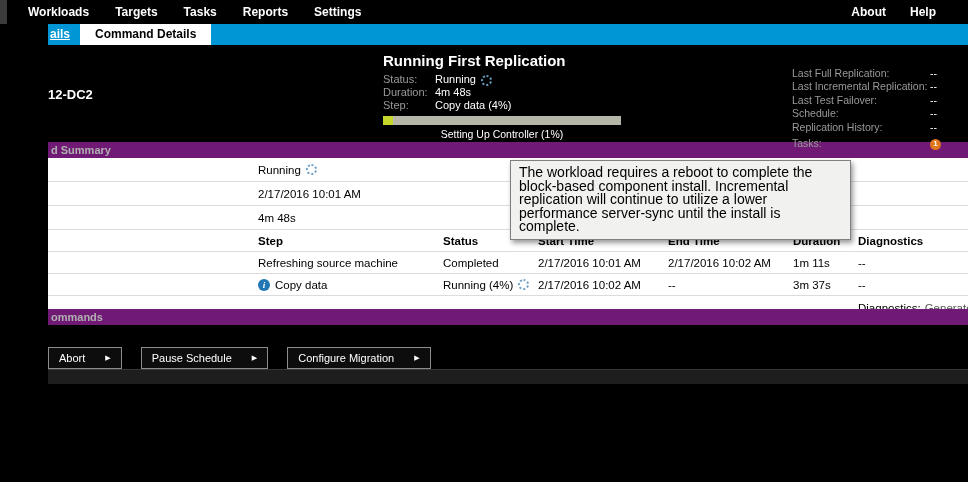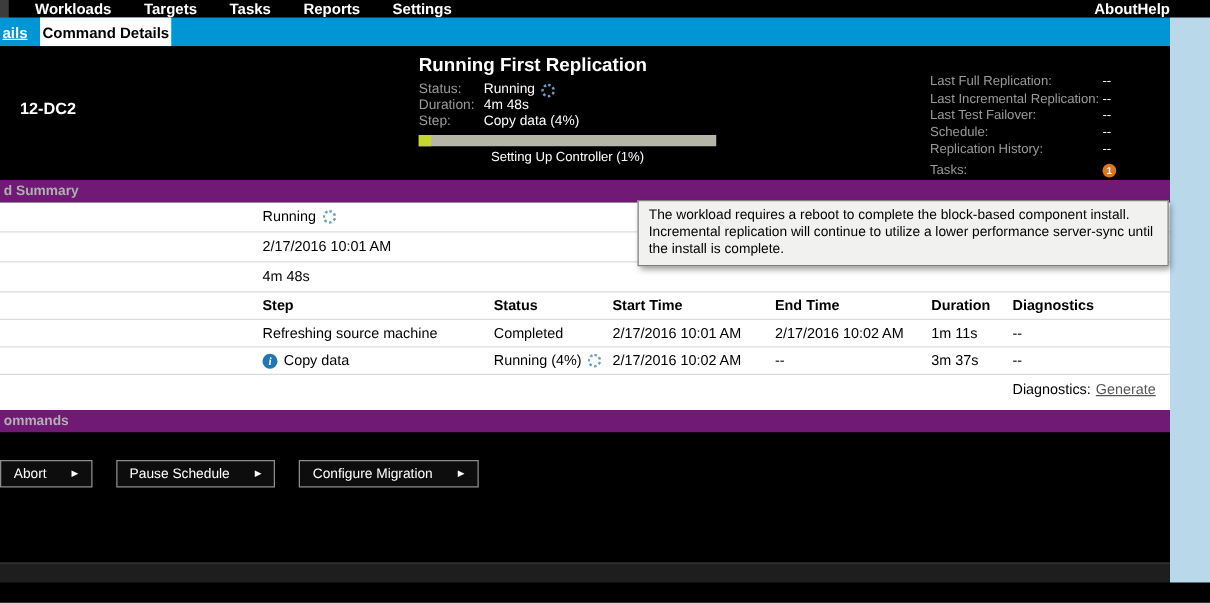--- a/index.html
+++ b/index.html
@@ -2,38 +2,38 @@
 <html><head>
 <meta charset="utf-8">
 <style>
   * { margin:0; padding:0; box-sizing:border-box; }
   html,body { background:#555; }
   .screen {
     width:968px; height:482px; position:relative; overflow:hidden;
     background:#000; font-family:"Liberation Sans", sans-serif;
   }
   
-  .topbar { height:14px; background:#000; display:flex; align-items:center; color:#fff; }
+  .topbar { height:24px; background:#000; display:flex; align-items:center; color:#fff; }
   .logo-frag { width:7px; height:24px; background:#3c3c3c; margin:0 21px 0 0; }
   .nav-left { display:flex; gap:26px; }
   .nav-item { font-size:12px; font-weight:bold; color:#fff; cursor:pointer; }
-  .nav-right { margin-left:auto; display:flex; padding-right:32px; }
-  
-  .body-row { display:flex; height:452px; }
+  .nav-right { margin-left:auto; display:flex; gap:24px; padding-right:32px; }
+  
+  .body-row { display:flex; height:360px;margin-left:48px; }
   .main { width:936px; display:flex; flex-direction:column; }
   .right-rail { width:32px; background:#b9d8ea; }
   
   .tabbar { height:23px; background:#0096d6; display:flex; align-items:stretch; }
   .tab-frag { color:#fff; font-weight:bold; font-size:12px; text-decoration:underline;
               display:flex; align-items:center; padding:0 8px 0 2px; cursor:pointer; }
   .tab-active { background:#fff; color:#000; font-weight:bold; font-size:12px;
-              display:flex; align-items:center; padding:0 2px; margin-left:2px; cursor:pointer; }
+              display:flex; align-items:center; padding:0 15px; margin-left:2px; cursor:pointer; }
   
   .wl-header { height:107px; background:#000; position:relative; color:#fff; }
-  .wl-name { position:absolute; left:16px; top:42px; font-size:13px; font-weight:bold; }
+  .wl-name { position:absolute; left:0; top:42px; font-size:13px; font-weight:bold; }
   .center-col { position:absolute; left:335px; top:7px; width:250px; }
   .repl-title { font-size:15px; font-weight:bold; margin-bottom:4px; white-space:nowrap; }
   .kv { display:flex; font-size:11px; line-height:13px; align-items:flex-end; }
   .kv .k { color:#9a9a9a; width:52px; flex:none; }
   .kv .v { color:#fff; white-space:nowrap; }
   .progress { width:238px; height:9px; background:#b5b5a8; margin-top:4px; }
   .progress .fill { height:100%; background:#c6d62c; }
   .substep { width:238px; text-align:center; font-size:10.5px; margin-top:3px; color:#fff; }
   .right-col { position:absolute; left:744px; top:22px; width:188px; font-size:10.5px; line-height:13.5px; }
   .rrow { display:flex; align-items:center; }
@@ -54,23 +54,23 @@
           padding-left:210px; height:22px; align-items:center; border-bottom:1px solid #dcdcdc; }
   .thead { font-weight:bold;text-align:center; }
   .cell { display:flex; align-items:center; white-space:nowrap; }
   .info-ic { width:12px; height:12px; border-radius:50%; background:#2077b4; color:#fff;
              font-size:9px; font-weight:bold; font-style:italic;
              font-family:"Liberation Serif", serif; display:inline-flex; align-items:center;
              justify-content:center; margin-right:5px; flex:none; cursor:pointer; }
   .diagrow { height:24px; display:flex; align-items:center; padding-left:810px; }
   .genlink { color:#555; text-decoration:underline; margin-left:4px; cursor:pointer; }
   
-  .tooltip { position:absolute; left:510px; top:160px; width:425px; background:#f1f1ef;
+  .tooltip { position:absolute; left:510px; top:160px; width:341px; background:#f1f1ef;
              border:1px solid #7f7f7f; box-shadow:2px 3px 5px rgba(0,0,0,0.4);
-             padding:5px 8px; font-size:11px; line-height:13.5px; color:#000; z-index:10; }
+             padding:5px 8px; font-size:14px; line-height:13.5px; color:#000; z-index:10; }
   
   .commands { background:#000; flex:1; padding-top:22px; display:flex; gap:19px; align-items:flex-start; }
   .cmd-btn { background:#0d0d0d; border:1px solid #8c8c8c; color:#fff; font-weight:normal;
              font-size:11px; height:22px; display:inline-flex; align-items:center;
              padding:0 10px; font-family:inherit; cursor:pointer; }
   .cmd-btn .arrow { font-size:7px; margin-left:20px; }
   .footer { height:16px; background:#1e1e1e; border-top:1px solid #383838; }
 </style>
 </head>
 <body>

